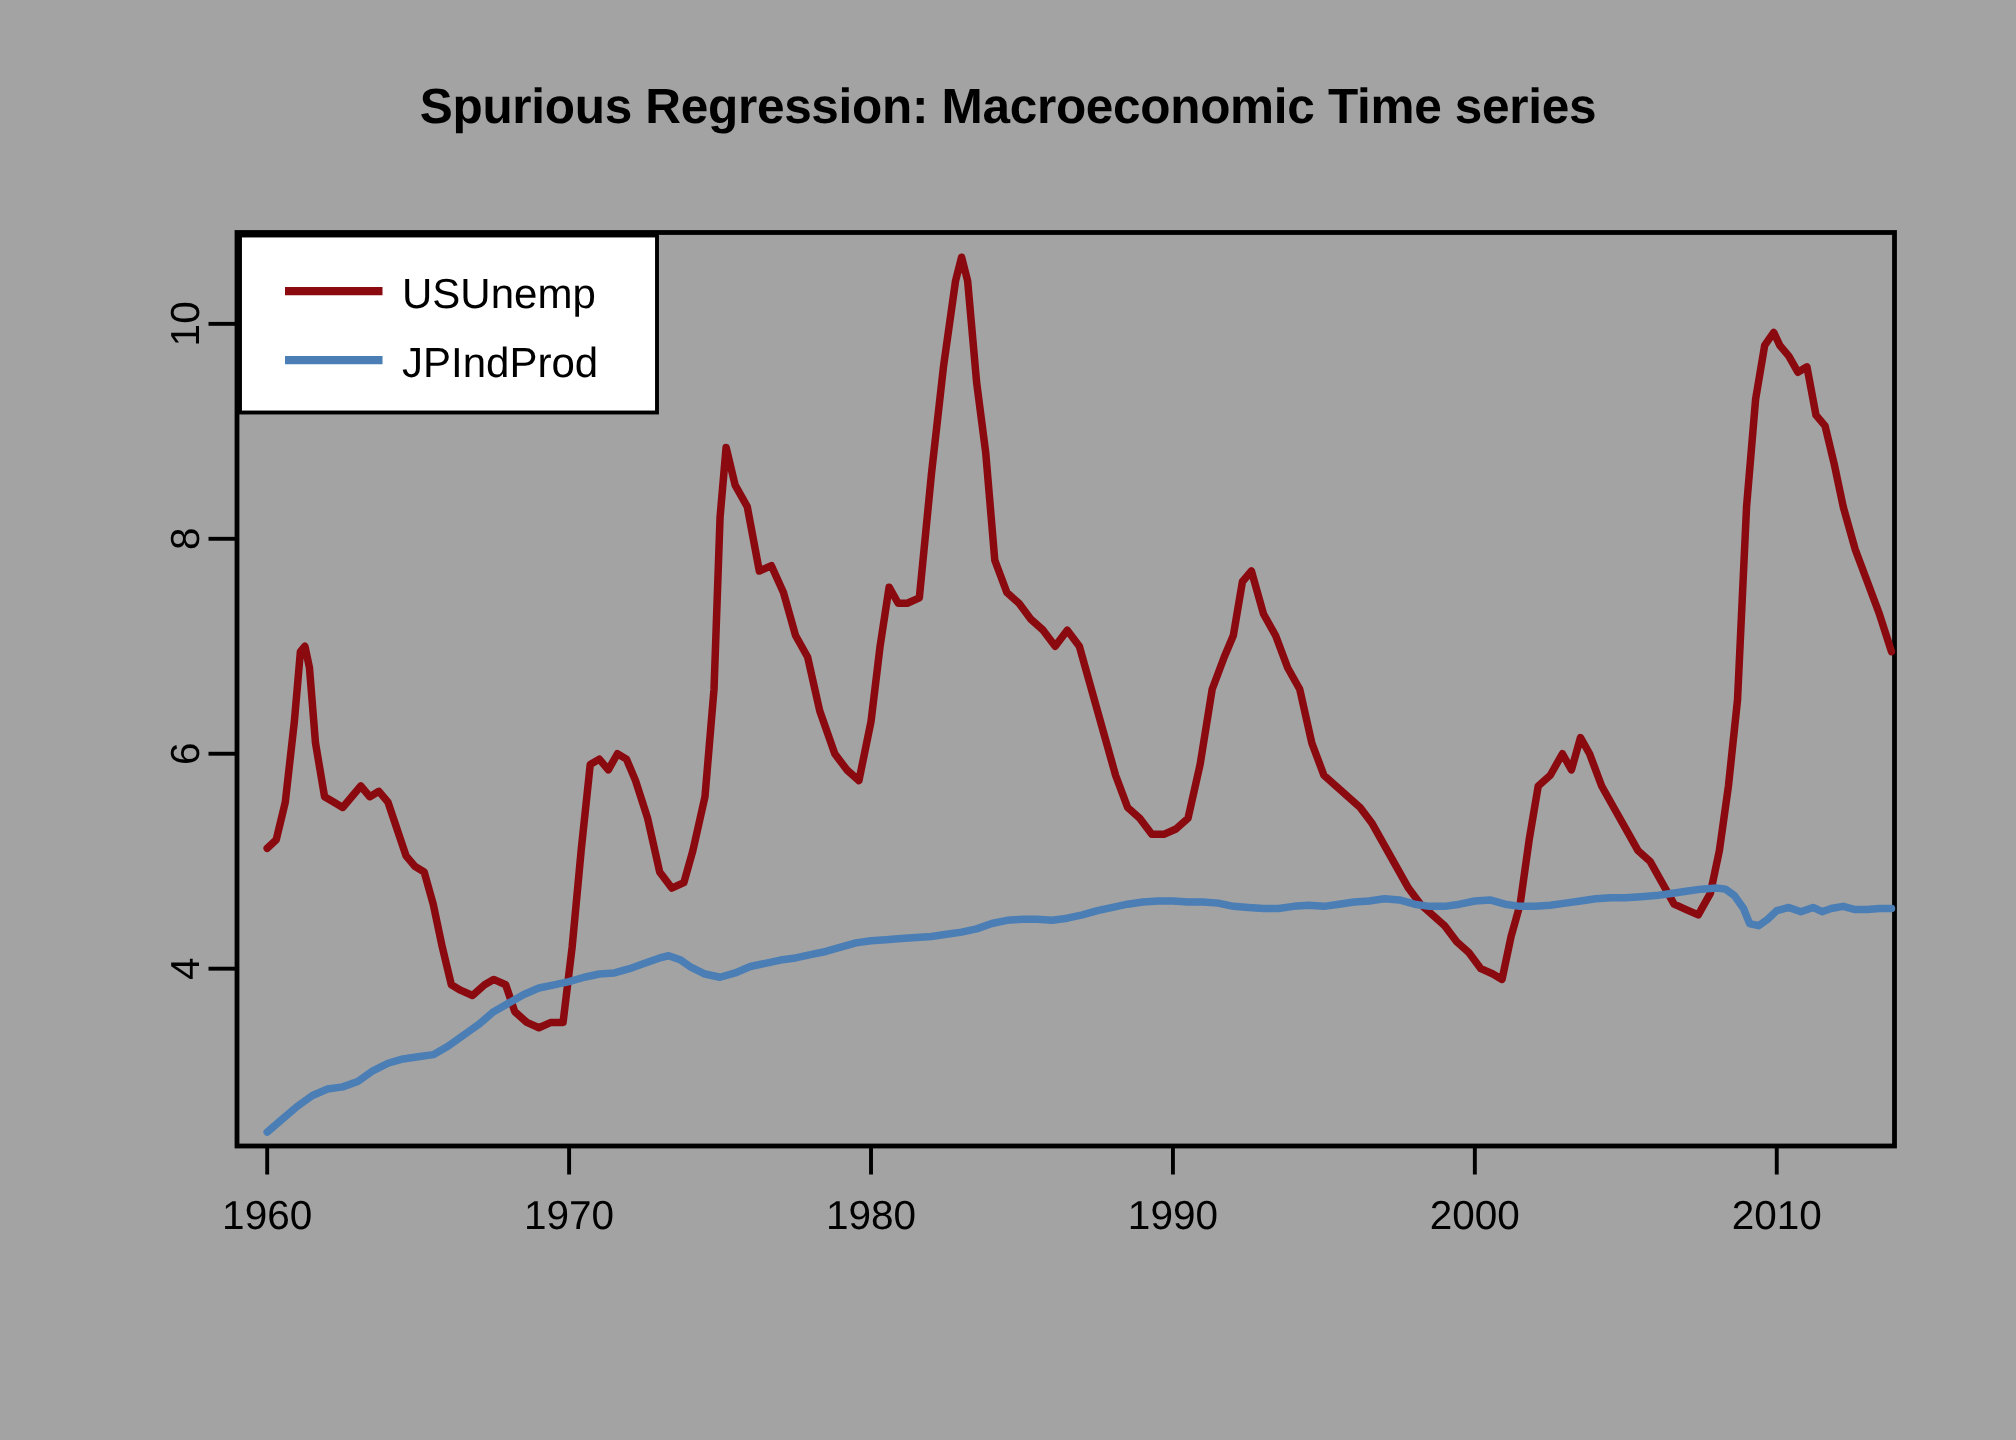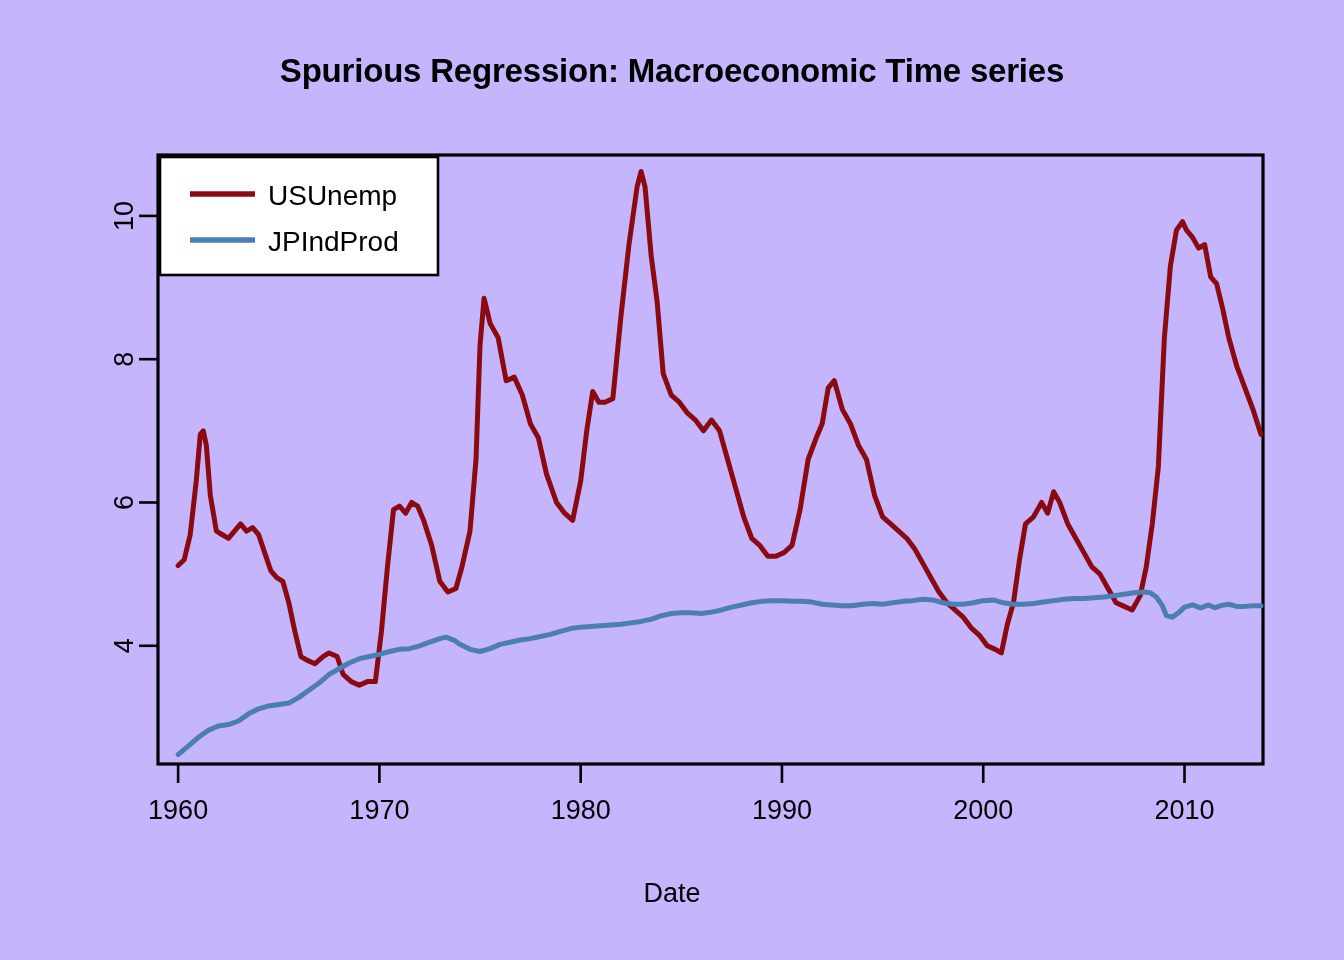--- a/index.html
+++ b/index.html
@@ -10,21 +10,21 @@
   body {
     width: 1344px;
     height: 960px;
     font-family: "Liberation Sans", sans-serif;
     overflow: hidden;
   }
   #figure {
     position: relative;
     width: 1344px;
     height: 960px;
-    background: #c4b5fd;
+    background: #a3a3a3;
   }
   #chart-title {
     position: absolute;
     top: 52px;
     left: 0;
     width: 1344px;
     text-align: center;
     font-family: "Liberation Sans", sans-serif;
     font-size: 33px;
     font-weight: bold;
@@ -129,15 +129,14 @@
 
     <g id="legend-group">
       <rect x="160" y="157" width="278" height="118" class="legend-box"></rect>
       <line x1="190" y1="194" x2="255" y2="194" class="legend-swatch" id="legend-swatch-0" stroke="#8B0A10"></line>
       <text x="268" y="205" class="legend-text" id="legend-label-0">USUnemp</text>
       <line x1="190" y1="240" x2="255" y2="240" class="legend-swatch" id="legend-swatch-1" stroke="#4A7EB5"></line>
       <text x="268" y="251" class="legend-text" id="legend-label-1">JPIndProd</text>
     </g>
   </svg>
 
-  <div id="xlabel">Date</div>
 
 </div>
 
 </body></html>

